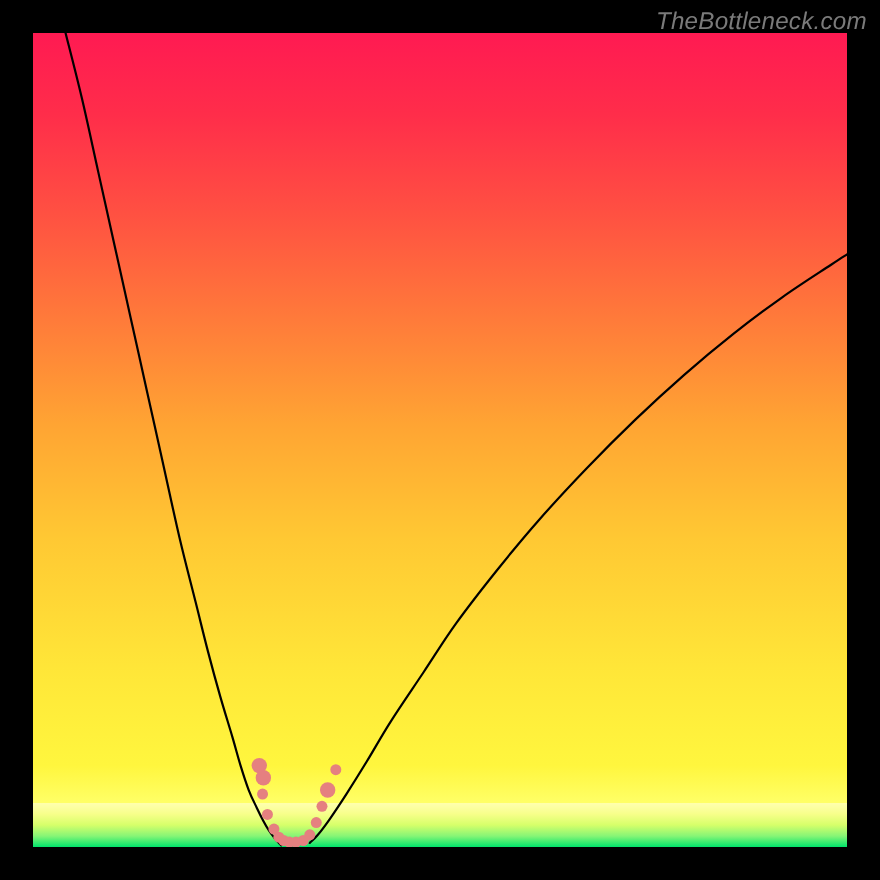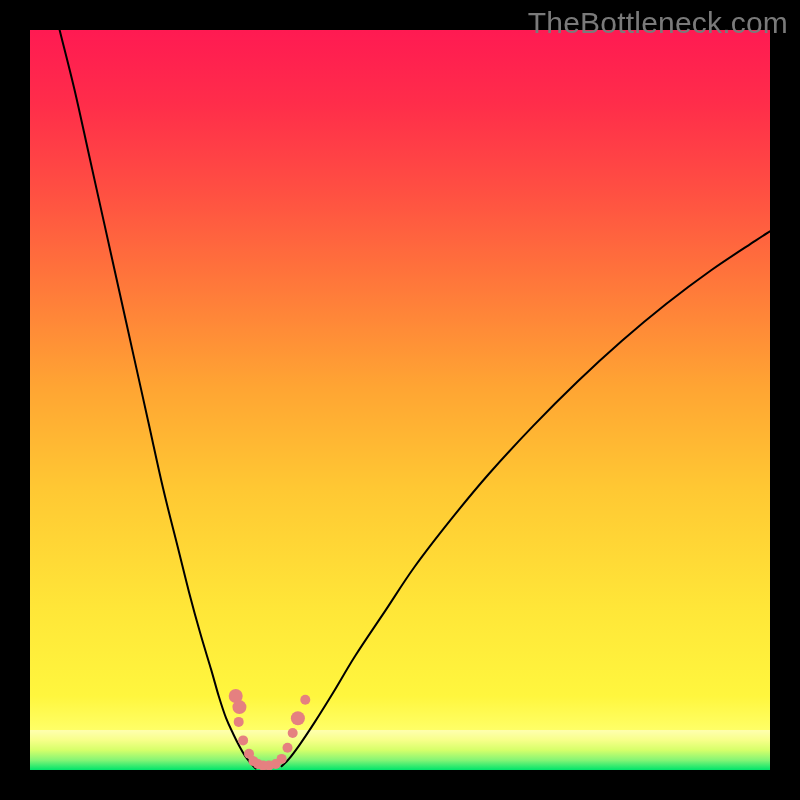--- a/index.html
+++ b/index.html
@@ -25,24 +25,25 @@
     top: 30px;
     width: 740px;
     height: 740px;
     overflow: hidden;
   }
   .watermark {
     position: absolute;
     top: 6px;
     right: 12px;
     color: #7a7a7a;
-    font-size: 30px;
+    font-size: 22px;
     font-weight: 500;
     letter-spacing: 0.2px;
     z-index: 10;
+    font-style: italic;
   }
 </style>
 </head>
 <body>
 
 <div class="frame">
   <div class="watermark">TheBottleneck.com</div>
   <div class="plot-area">
     <svg id="chart-svg" width="740" height="740" viewBox="0 0 740 740" preserveAspectRatio="none">
         <defs>

